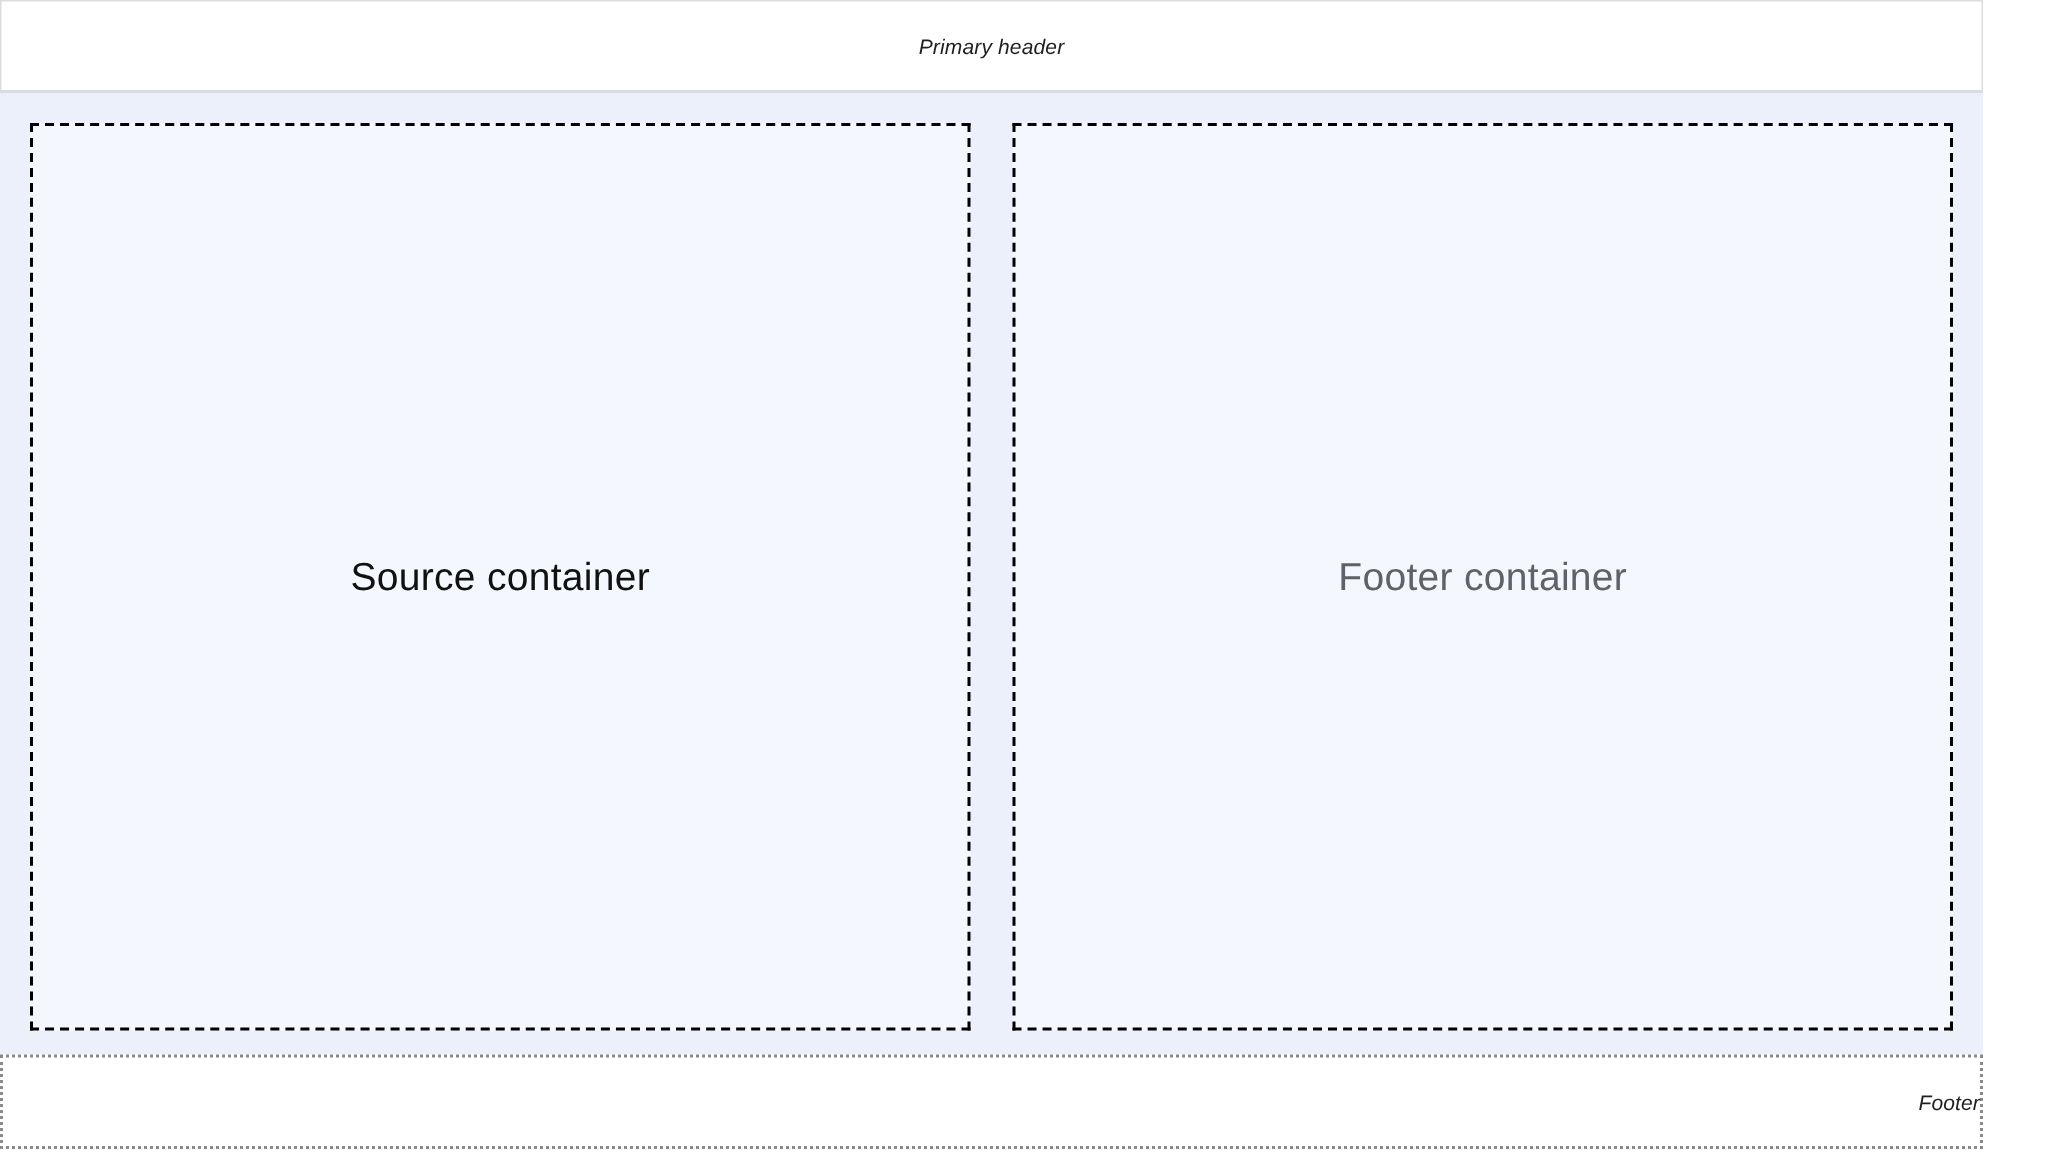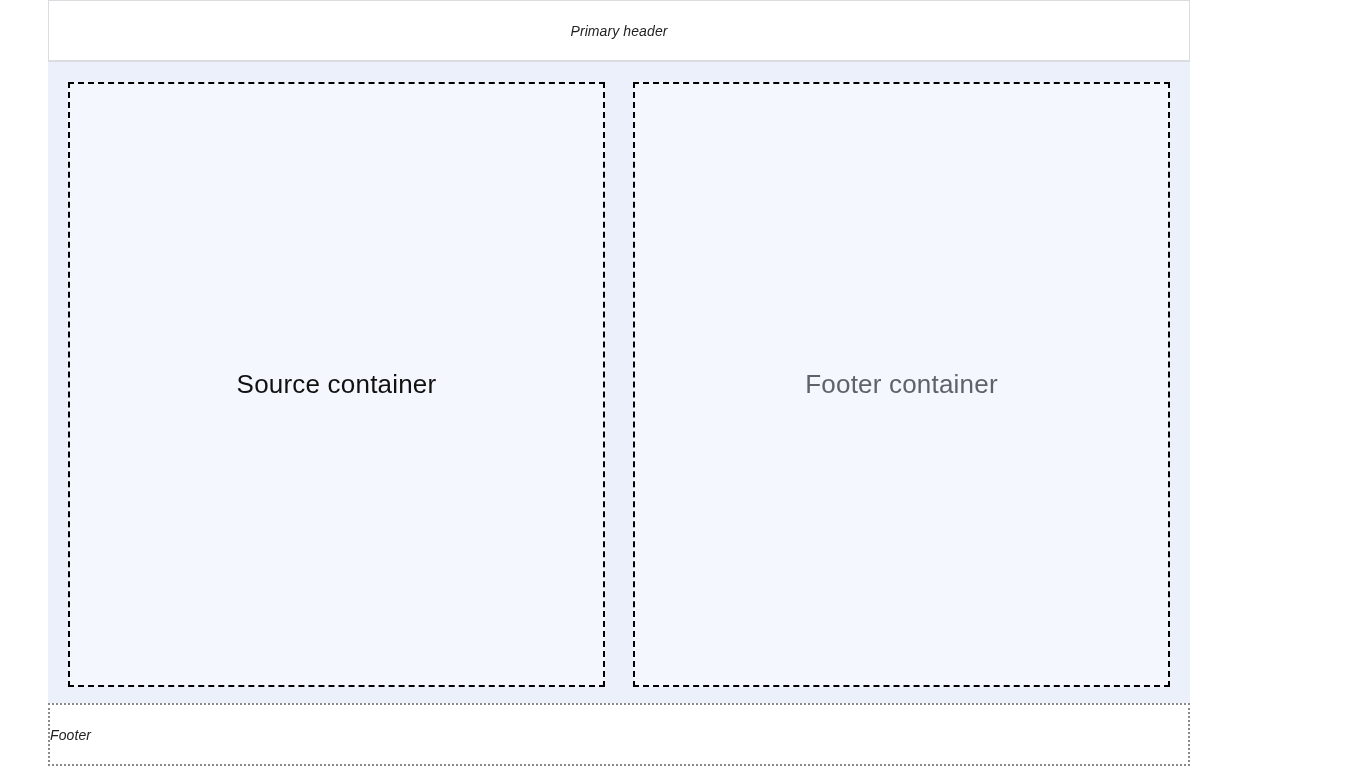--- a/index.html
+++ b/index.html
@@ -9,24 +9,23 @@
   body {
     width: 1366px;
     height: 768px;
     overflow: hidden;
     background: #ffffff;
     font-family: "Liberation Sans", sans-serif;
   }
   .page {
     display: flex;
     flex-direction: column;
-    width: 1190px;
+    width: 1322px;
     height: 768px;
     box-sizing: border-box;
-    padding-left: 48px;
   }
   .header {
     flex: 0 0 auto;
     height: 62px;
     box-sizing: border-box;
     background: #ffffff;
     border: 1px solid var(--header-border);
     border-bottom: 2px solid var(--header-border);
     display: flex;
     align-items: center;
@@ -67,21 +66,21 @@
   .target-label { color: var(--target-text); }
   .footer {
     flex: 0 0 auto;
     height: 63px;
     box-sizing: border-box;
     margin-bottom: 2px;
     background: #ffffff;
     border: 2px dotted var(--footer-border);
     display: flex;
     align-items: center;
-    justify-content: flex-start;
+    justify-content: flex-end;
   }
 </style>
 </head>
 <body>
 
 <div class="page">
 
   <header class="header">
     <span class="banner-text">Primary header</span>
   </header>

